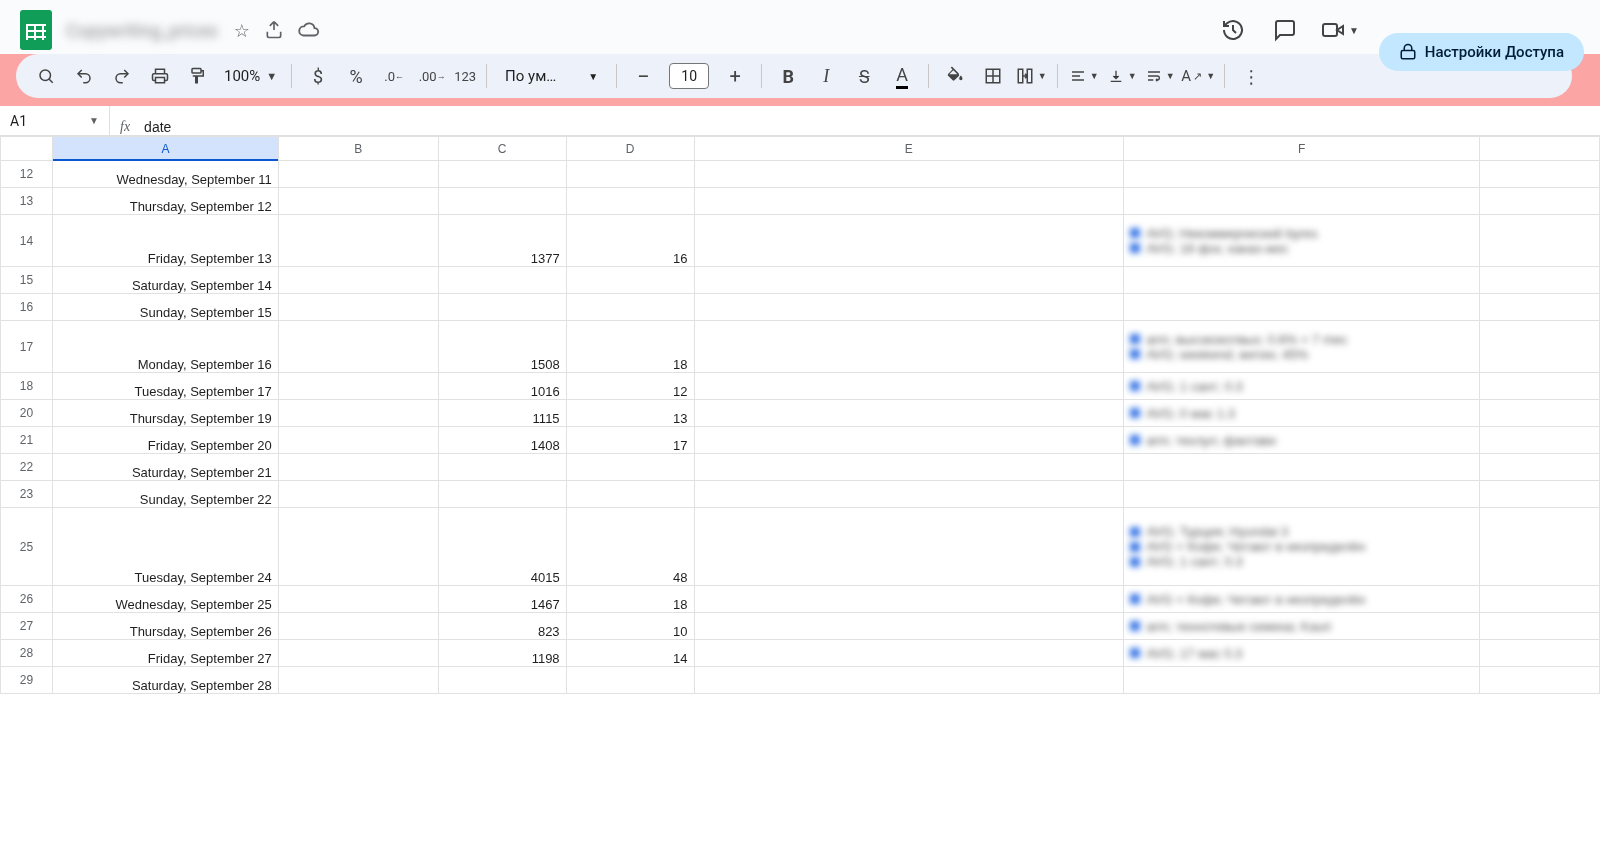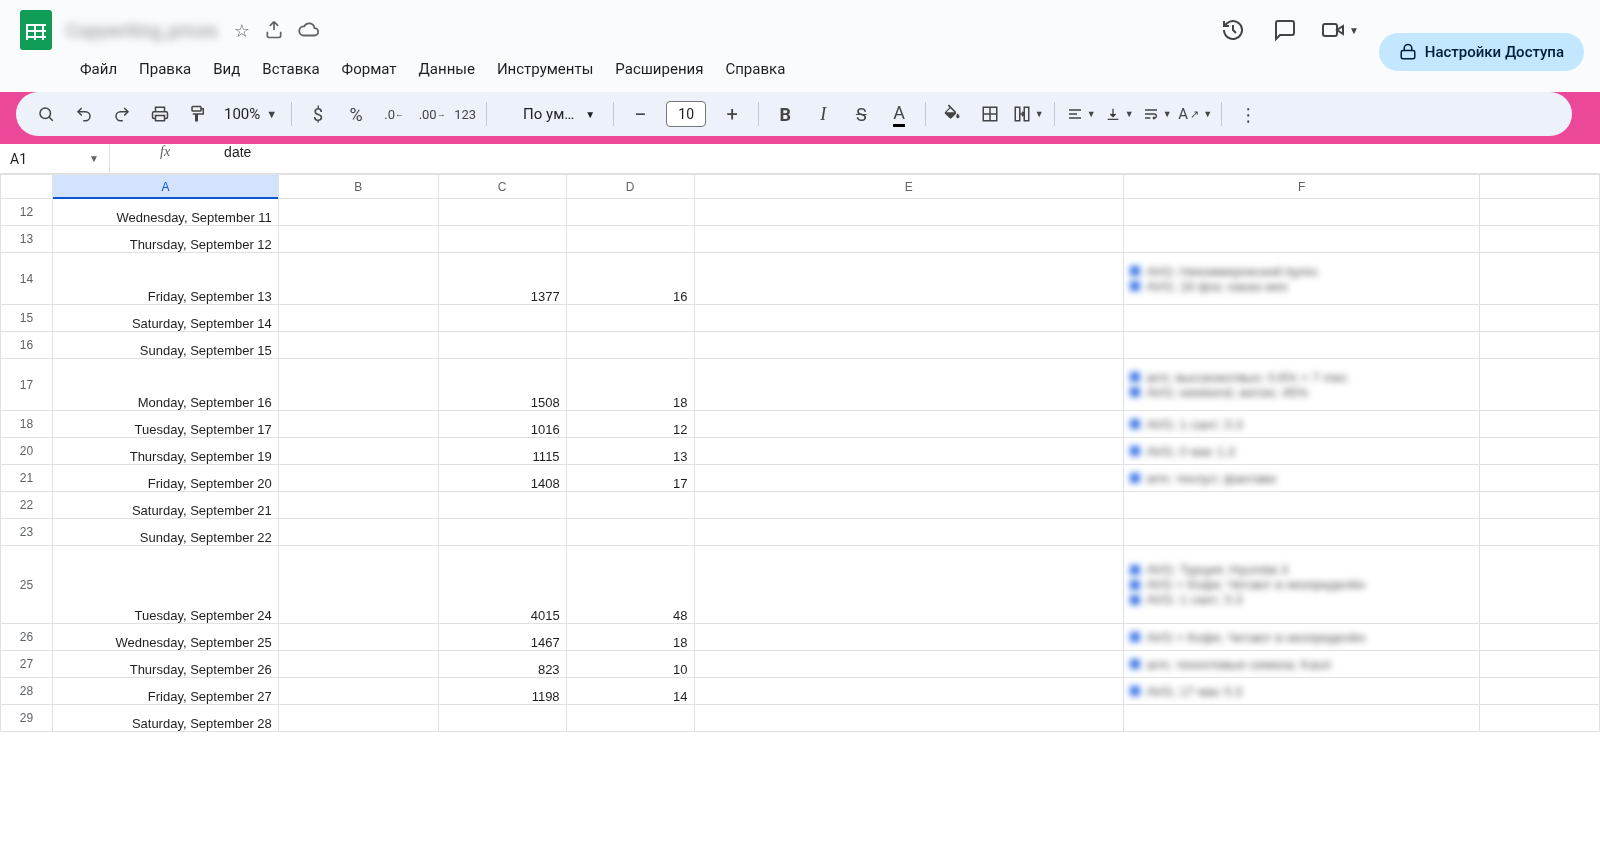--- a/index.html
+++ b/index.html
@@ -8,32 +8,32 @@
   .titlebar { display: flex; align-items: center; gap: 10px; height: 48px; }
   .logo { width: 40px; height: 40px; display: flex; align-items: center; justify-content: center; }
   .logo-inner { width: 32px; height: 40px; background: #0f9d58; border-radius: 3px; position: relative; }
   .logo-inner::after { content:""; position:absolute; left:6px; right:6px; top:14px; bottom:10px; background: repeating-linear-gradient(#fff,#fff 2px,transparent 2px,transparent 6px), repeating-linear-gradient(90deg,#fff,#fff 2px,transparent 2px,transparent 8px); background-size: 100% 100%; }
   .doc-title { font-size: 18px; color: #888; filter: blur(4px); }
   .titlebar-icons { display:flex; gap:14px; align-items:center; color:#5f6368; font-size:18px; margin-left: 6px;}
   .right-header { margin-left:auto; display:flex; align-items:center; gap:20px; color:#444;}
   .share-btn { background:#c2e7ff; color:#001d35; border:none; border-radius:40px; padding:10px 20px; font-size:15px; display:flex; align-items:center; gap:8px; cursor:pointer; font-weight:500; font-family:inherit;margin-top:44px;}
   .menubar { display:flex; gap:2px; padding: 2px 0 10px 54px; font-size:15px; color:#1f1f1f; }
   .menubar span { padding: 4px 10px; border-radius:4px; cursor:pointer; }
-  .toolbar-wrap { padding: 0 28px 8px 16px; background:#ec4899;}
+  .toolbar-wrap { padding: 0 28px 8px 16px; background:#fca5a5;}
   .toolbar { background:#edf2fa; border-radius: 40px; display:flex; align-items:center; padding: 6px 14px; gap: 6px; }
   .tb-btn { width:32px; height:32px; display:flex; align-items:center; justify-content:center; color:#444; border-radius:4px; cursor:pointer; font-size:18px;}
   .tb-sep { width:1px; height:24px; background:#c7c7c7; margin: 0 4px;}
   .zoom { display:flex; align-items:center; gap:6px; font-size:15px; padding:0 4px;}
   .zoom .chev { font-size:11px; color:#444; }
-  .font-sel { display:flex; align-items:center; gap:11px; font-size:15px; padding:0 8px;margin-left:18px;}
+  .font-sel { display:flex; align-items:center; gap:32px; font-size:15px; padding:0 8px;}
   .fontsize { display:flex; align-items:center; gap:10px;}
   .fontsize .num { border:1px solid #747775; border-radius:4px; width:40px; height:26px; display:flex; align-items:center; justify-content:center; font-size:14px; background:#fff;}
   .tb-combo { display:flex; align-items:center; gap:2px;}
   .underline-red { border-bottom: 3px solid #000; padding-bottom:1px; }
-  .formula-row { display:flex; align-items:flex-start; border-bottom:1px solid #e0e0e0; height:30px; font-size:14px;gap:40px; }
+  .formula-row { display:flex; align-items:flex-end; border-bottom:1px solid #e0e0e0; height:30px; font-size:14px; }
   .namebox { width:110px; padding:0 10px; display:flex; align-items:center; justify-content:space-between; color:#1f1f1f; border-right: 1px solid #e0e0e0; height:100%;}
   .namebox .chev { font-size:10px; color:#5f6368;}
   .fx { padding: 0 10px; color:#5f6368; font-style:italic; font-family: "Times New Roman", serif;}
   .formula { padding:0 4px; color:#1f1f1f; font-family: Arial, sans-serif;}
   .sheet { display:flex; }
   .grid { font-family: Arial, sans-serif; font-size:13px; color:#1f1f1f; border-collapse:collapse; }
   .grid th, .grid td { border: 1px solid #e1e1e1; }
   .grid th { background:#fff; font-weight:400; color:#5f6368; font-size:12px; height:24px; position:relative;}
   .grid th.rowhdr { width:52px; text-align:center; font-size:12px; color:#5f6368; background:#fff;}
   .grid td { height:27px; padding: 0 6px; text-align:right; vertical-align:bottom; }
@@ -93,31 +93,20 @@
         </span>
       <button class="share-btn">
         <svg width="18" height="18" viewBox="0 0 24 24" fill="none" stroke="#001d35" stroke-width="2">
             <rect x="3" y="10" width="18" height="11" rx="2"></rect>
             <path d="M7 10V7a5 5 0 0 1 10 0v3"></path>
           </svg>
         <span>Настройки Доступа</span>
       </button>
     </div>
   </div>
-  <div class="menubar">
-      <span>Файл</span>
-      <span>Правка</span>
-      <span>Вид</span>
-      <span>Вставка</span>
-      <span>Формат</span>
-      <span>Данные</span>
-      <span>Инструменты</span>
-      <span>Расширения</span>
-      <span>Справка</span>
-    </div>
 </div>
 
 <div class="toolbar-wrap">
   <div class="toolbar">
     <span class="tb-btn">
         <svg width="18" height="18" viewBox="0 0 24 24" fill="none" stroke="#444" stroke-width="2">
           <circle cx="11" cy="11" r="7"></circle>
           <path d="m21 21-5-5"></path>
         </svg>
       </span>

